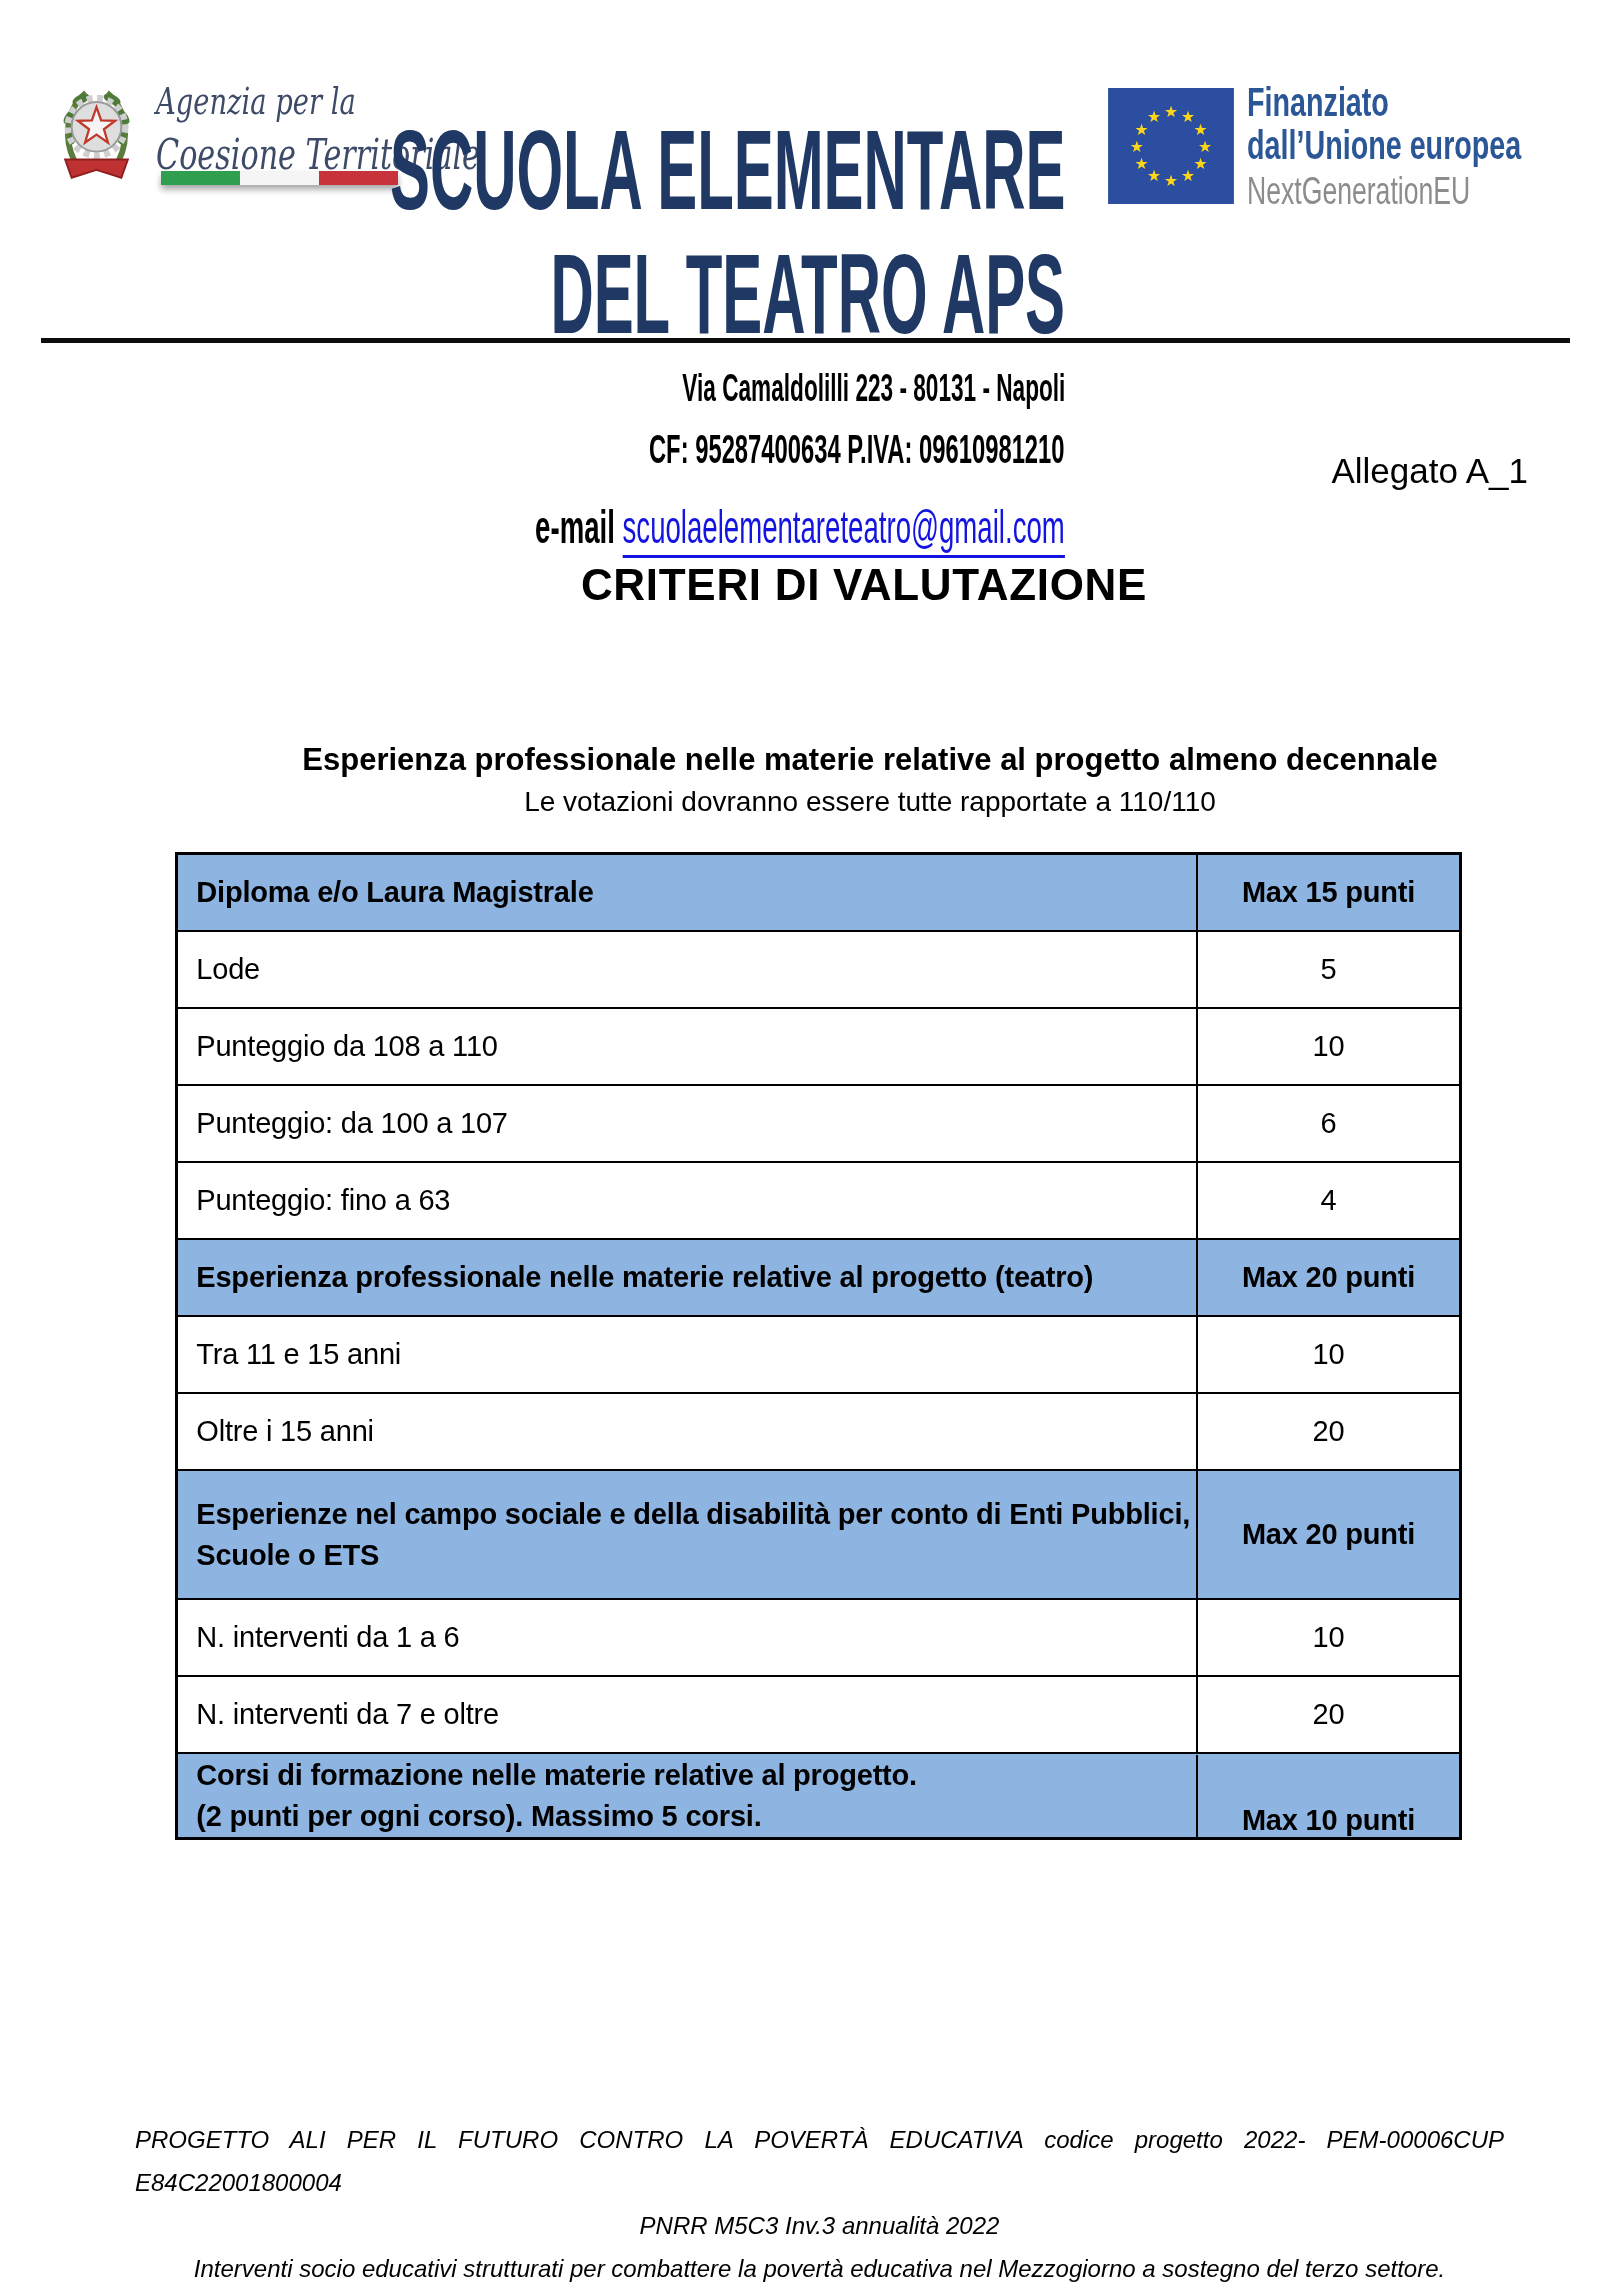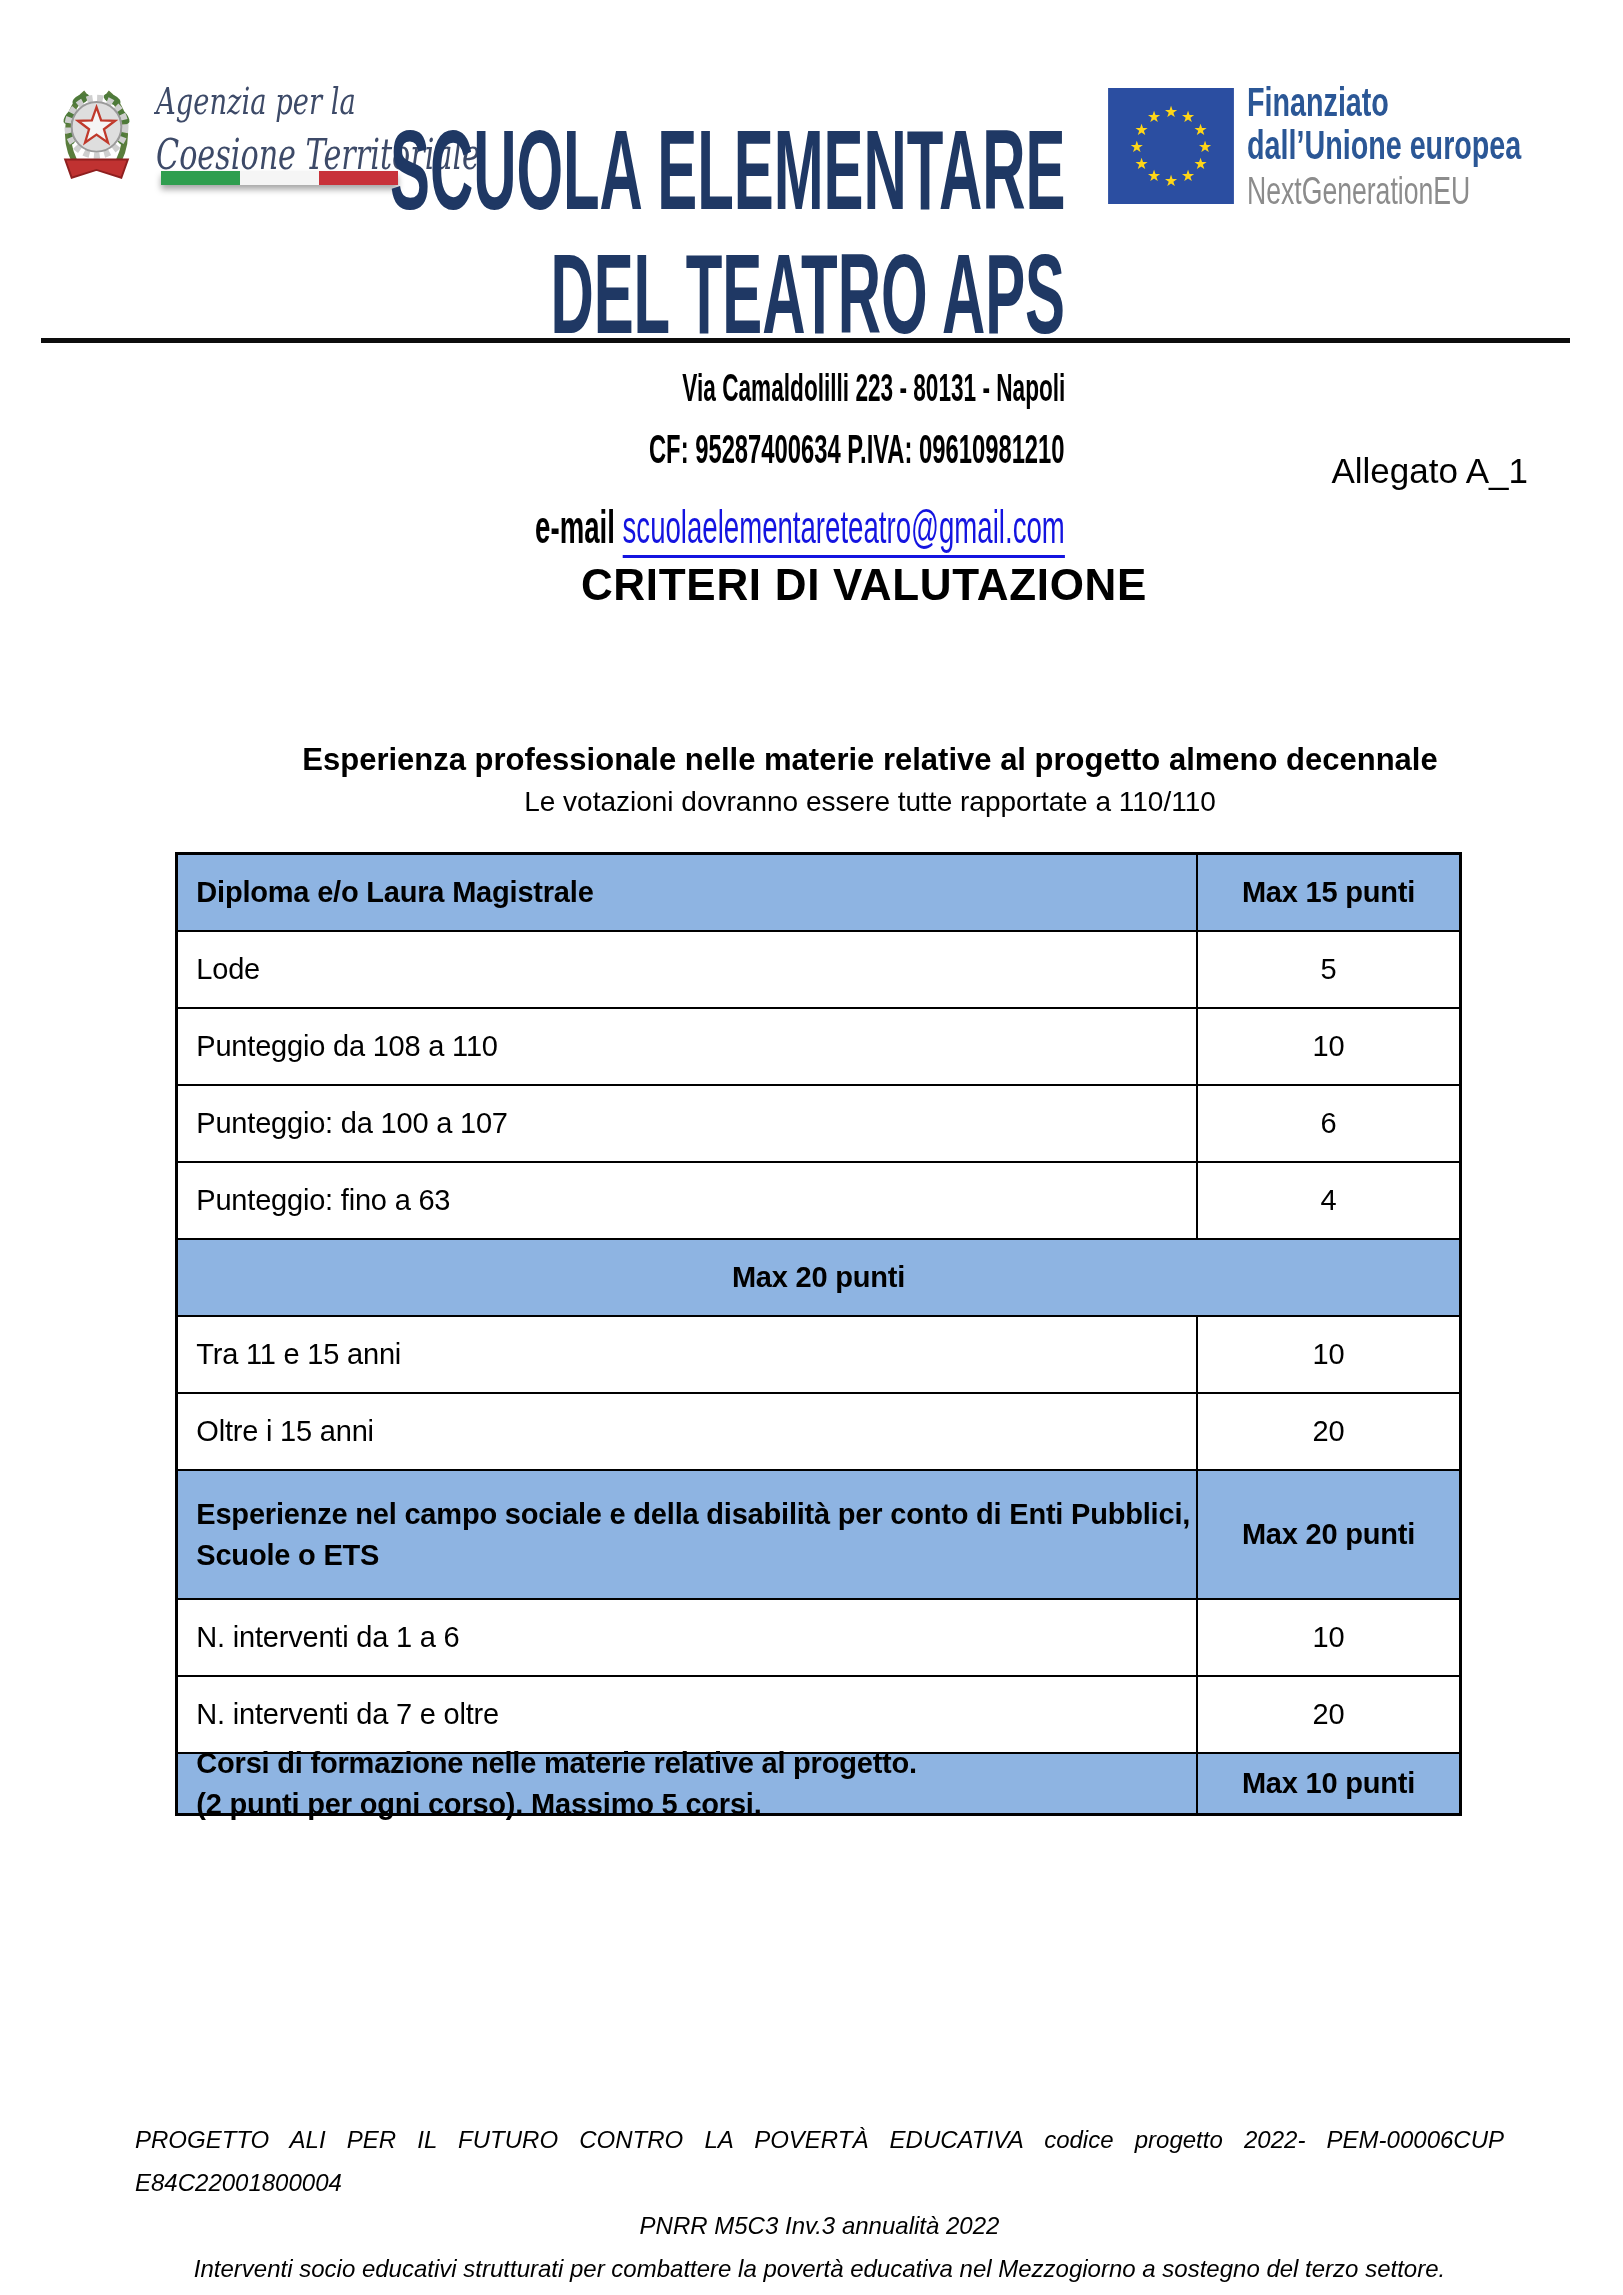--- a/index.html
+++ b/index.html
@@ -49,21 +49,21 @@
   .crit-table{left:175px;top:852px;width:1287px;border:3.3px solid #000;box-sizing:border-box;background:#fff;}
   .row{display:flex;border-bottom:2.6px solid #000;box-sizing:border-box;}
   .row:last-child{border-bottom:none;}
   .row .c1{width:1020px;box-sizing:border-box;border-right:2px solid #000;
            padding-left:18.3px;padding-right:15px;display:flex;flex-direction:column;justify-content:center;}
   .row .c2{flex:1;display:flex;align-items:center;justify-content:center;text-align:center;}
   .row{font-size:29px;letter-spacing:-0.2px;}
   .row.hdr{background:#8eb4e2;font-weight:bold;}
   .r-std{height:77px;}
   .r-tall{height:129px;}
-  .r-last{height:59px;}
+  .r-last{height:83px;align-items:flex-end;}
   .lbl-line{display:block;white-space:nowrap;line-height:41px;}
 
   
   .footer{left:135px;top:2118px;width:1369px;font-style:italic;font-size:24px;line-height:43px;}
   .fl1{text-align:justify;text-align-last:justify;}
   .fl2,.fl3{text-align:center;}
 </style>
 </head>
 <body>
 
@@ -160,20 +160,23 @@
       </div>
     <div class="c2">6</div>
   </div>
   <div class="row r-std">
     <div class="c1">
         <span class="lbl-line">Punteggio: fino a 63</span>
       </div>
     <div class="c2">4</div>
   </div>
   <div class="row hdr r-std">
+    <div class="c1">
+        <span class="lbl-line">Esperienza professionale nelle materie relative al progetto (teatro)</span>
+      </div>
     <div class="c2">Max 20 punti</div>
   </div>
   <div class="row r-std">
     <div class="c1">
         <span class="lbl-line">Tra 11 e 15 anni</span>
       </div>
     <div class="c2">10</div>
   </div>
   <div class="row r-std">
     <div class="c1">

